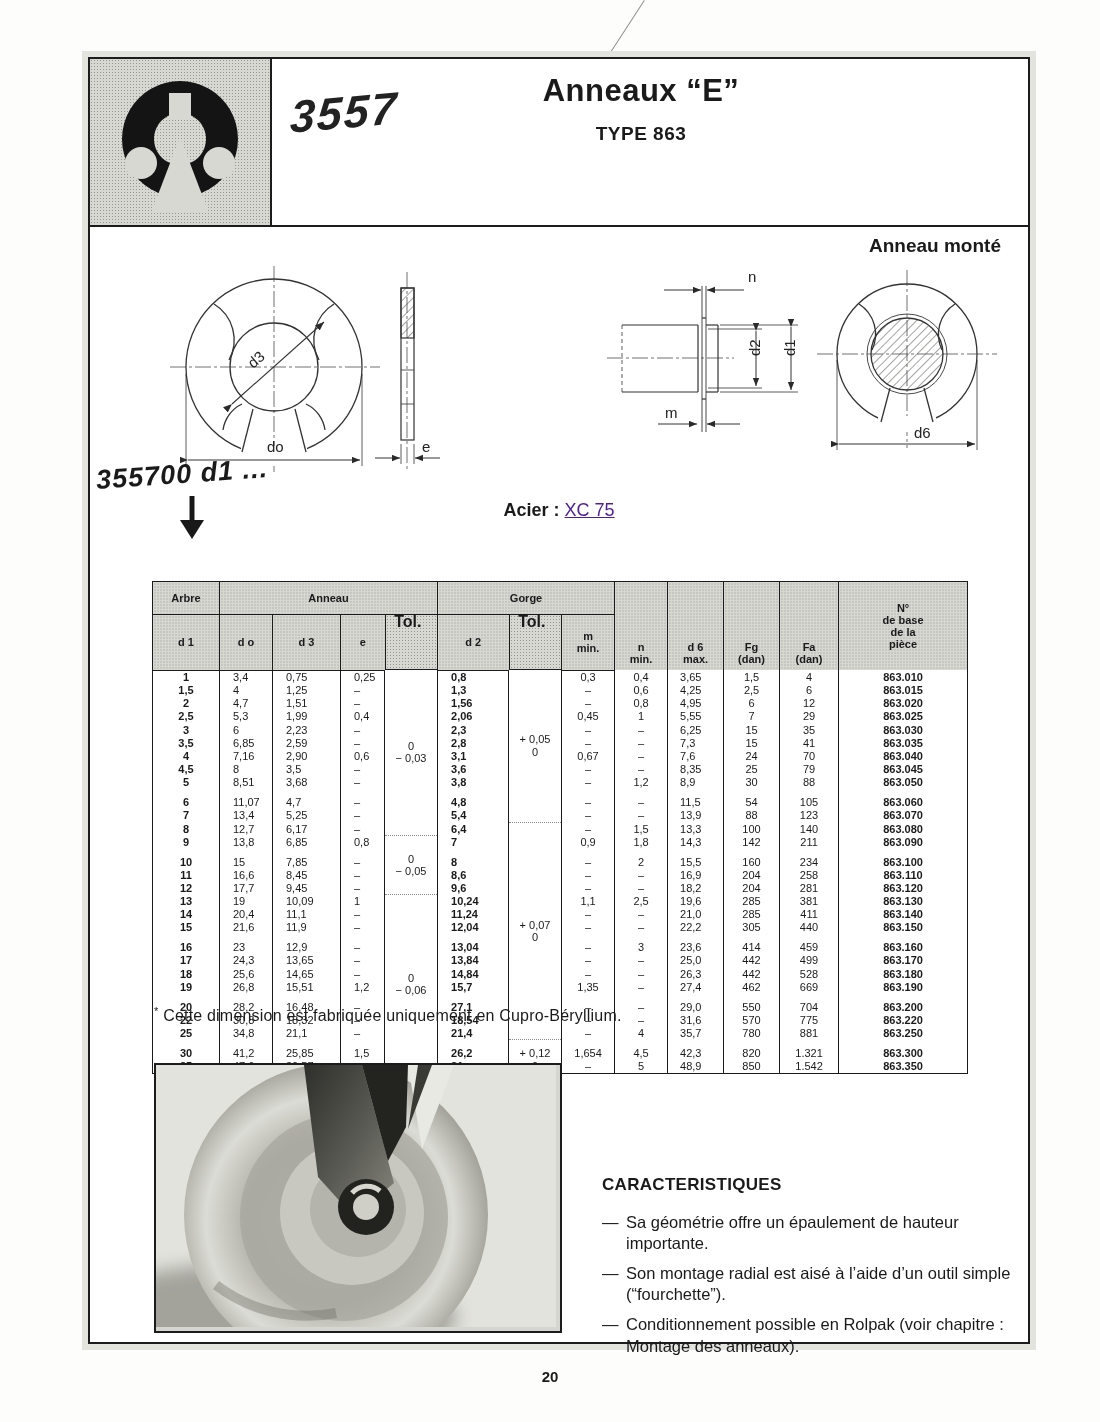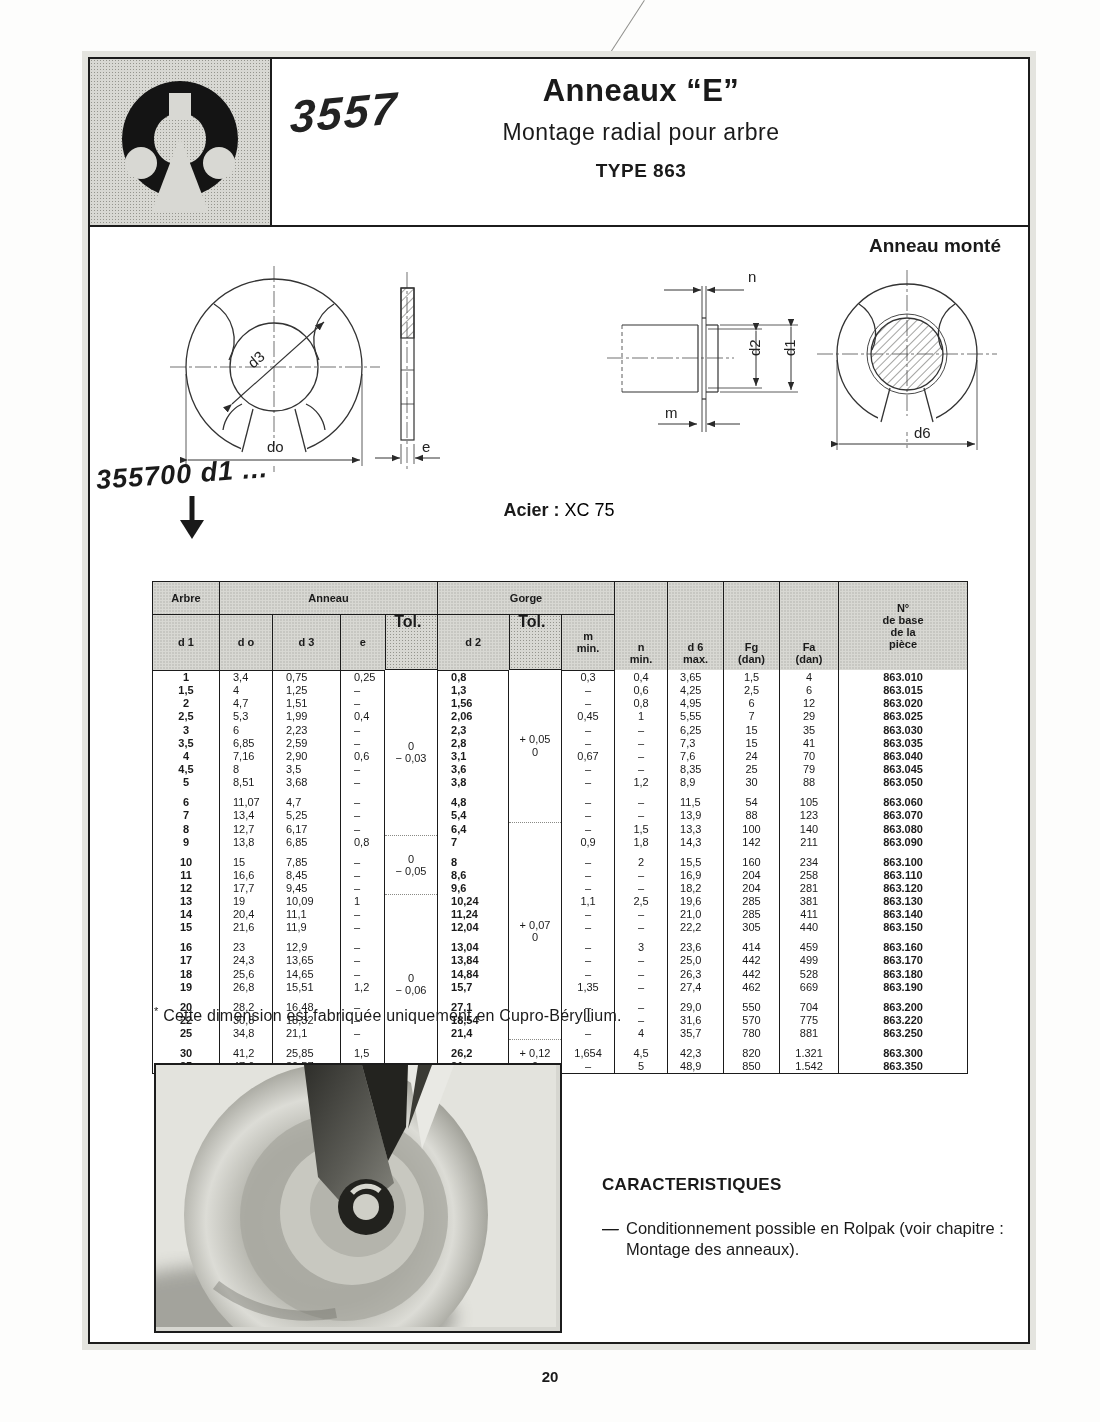--- a/index.html
+++ b/index.html
@@ -32,21 +32,21 @@
   
   .mounted-caption{position:absolute;left:760px;top:176px;width:170px;text-align:center;font-size:19px;font-weight:700;}
   .drawings-svg{position:absolute;left:12px;top:193px;}
   .handwritten-note{
     position:absolute;left:6px;top:400px;font-size:27px;font-weight:700;font-style:italic;
     transform:rotate(-4deg);letter-spacing:1px;white-space:nowrap;
   }
   .hand-arrow{position:absolute;left:88px;top:437px;}
   .material-line{position:absolute;left:0;right:0;top:441px;text-align:center;font-size:18px;}
   .material-line b{font-weight:700;}
-  .material-line span{color:#000000;}
+  .material-line span{color:#4c1d95;text-decoration:underline;}
   
   .spec-table{
     position:absolute;left:62px;top:474px;width:815px;
     border-collapse:collapse;table-layout:fixed;
     font-size:11px;
   }
   .spec-table th,.spec-table td{border-left:1.2px solid #1b1b1b;overflow:hidden;}
   .spec-table{border:1.6px solid #1b1b1b;margin-top:48px;}
   .spec-table th{font-weight:700;white-space:pre-line;line-height:12px;}
   .spec-table tr.h1 th{height:30px;}
@@ -64,21 +64,21 @@
   .c-tol{text-align:center;white-space:pre-line;vertical-align:middle;line-height:13px;}
   .tol-sep{border-top:1px dotted #8a8a85;}
   .th-tol-sub{display:block;padding-right:8px;font-size:16px;}
   
   .footnote{position:absolute;left:64px;top:946px;font-size:16px;letter-spacing:0.2px;}
   .footnote sup{font-size:11px;}
   
   .photo{position:absolute;left:64px;top:1004px;width:404px;height:266px;border:2px solid #1c1c1c;background:#d6d6d0;}
   
   .chars{position:absolute;left:512px;top:1116px;width:420px;}
-  .chars-title{font-size:17px;font-weight:700;letter-spacing:0.3px;margin-bottom:23px;}
+  .chars-title{font-size:17px;font-weight:700;letter-spacing:0.3px;margin-bottom:17px;}
   .char-item{position:relative;padding-left:24px;font-size:16.5px;line-height:1.28;margin-bottom:9px;}
   .char-dash{position:absolute;left:0;top:0;}
   
   .page-number{position:absolute;left:0;right:0;top:1368px;text-align:center;font-size:15px;font-weight:700;}
   
   .scratch{position:absolute;left:644px;top:0px;width:1.4px;height:246px;background:#6a6a66;opacity:.75;
     transform:rotate(33deg);transform-origin:top left;}
   svg text{font-family:"Liberation Sans",sans-serif;}
 </style>
 </head>
@@ -95,21 +95,20 @@
           <path fill="#141414" fill-rule="evenodd" d="M75,14 a58,58 0 1 1 -0.01,0 Z M75,46 a26,26 0 1 0 0.01,0 Z"></path>
           <rect x="64" y="26" width="22" height="26" fill="#d8d8d3"></rect>
           <circle cx="36" cy="96" r="16" fill="#d8d8d3"></circle>
           <circle cx="114" cy="96" r="16" fill="#d8d8d3"></circle>
           <polygon points="75,70 46,146 104,146" fill="#d8d8d3"></polygon>
         </svg>
       </div>
       <div class="handwritten-number">3557</div>
       <div class="title-block">
         <div class="doc-title">Anneaux “E”</div>
-        <div class="doc-subtitle">Montage radial pour arbre</div>
         <div class="doc-type">TYPE 863</div>
       </div>
     </div>
 
     <div class="mounted-caption">Anneau monté</div>
 
     <svg class="drawings-svg" width="910" height="250" viewBox="0 0 910 250">
       <defs>
         <marker id="arr" orient="auto" markerWidth="9" markerHeight="8" refX="8" refY="3.2">
           <path d="M0,0 L8,3.2 L0,6.4 z" fill="#2a2a2a"></path>
@@ -678,21 +677,21 @@
         <circle cx="210" cy="142" r="28" fill="#22221e"></circle>
         <circle cx="210" cy="142" r="13" fill="#cfcfc7"></circle>
         <path d="M196,128 a20,20 0 0 1 28,-2" stroke="#d8d8d0" stroke-width="5" fill="none"></path>
         <path d="M60,220 a150,150 0 0 0 120,28" stroke="#6e6e66" stroke-width="10" fill="none" opacity="0.4"></path>
       </svg>
     </div>
 
     <div class="chars">
       <div class="chars-title">CARACTERISTIQUES</div>
       <div>
-          <div class="char-item"><span class="char-dash">—</span></div>
-          <div class="char-item"><span class="char-dash">—</span></div>
+          <div class="char-item"><span class="char-dash">—</span><span>Sa géométrie offre un épaulement de hauteur importante.</span></div>
+          <div class="char-item"><span class="char-dash">—</span><span>Son montage radial est aisé à l’aide d’un outil simple (“fourchette”).</span></div>
           <div class="char-item"><span class="char-dash">—</span><span>Conditionnement possible en Rolpak (voir chapitre : Montage des anneaux).</span></div>
         </div>
     </div>
   </div>
 
   <div class="page-number">20</div>
 </div>
 
 </body></html>

